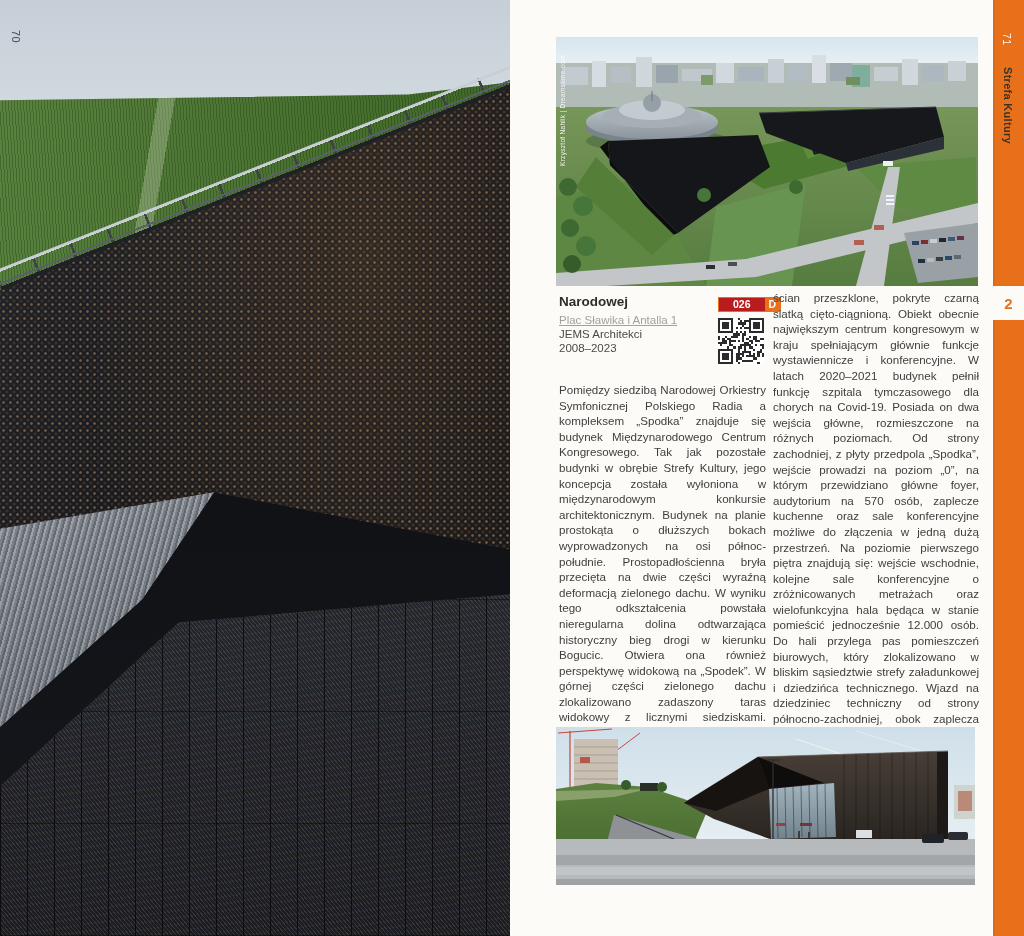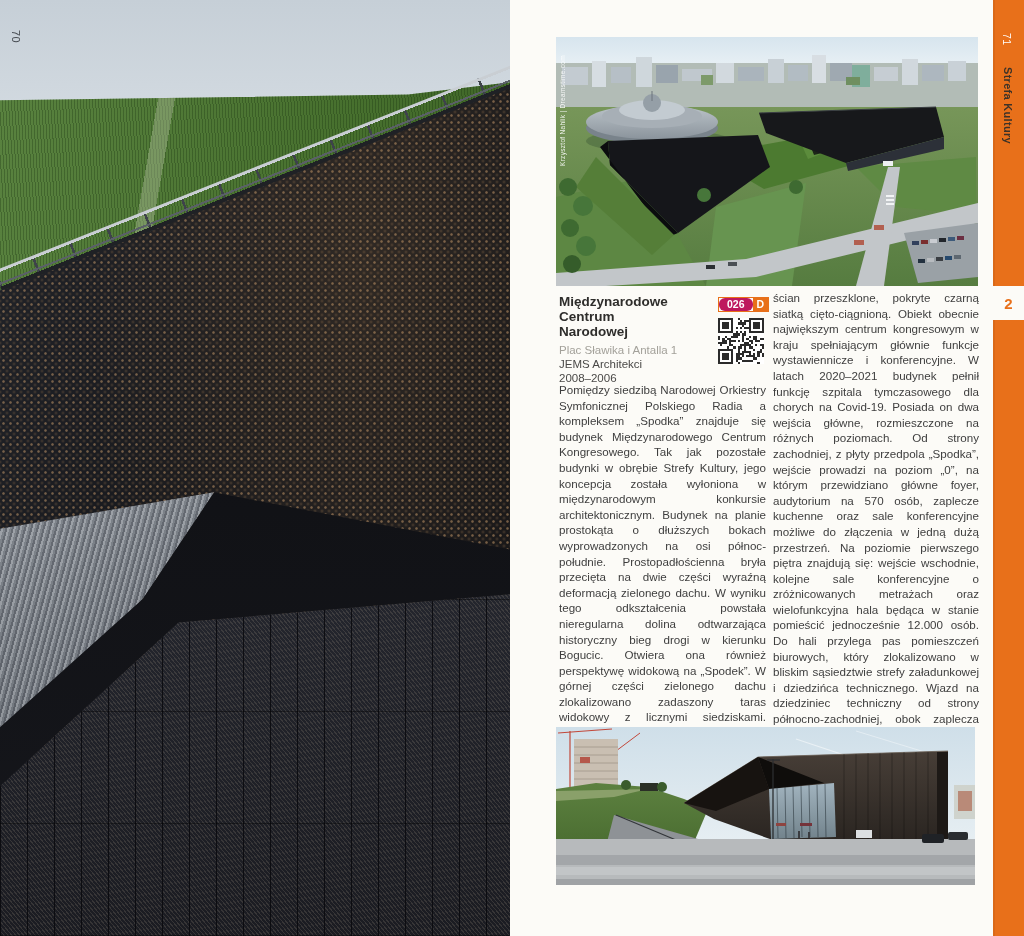--- a/index.html
+++ b/index.html
@@ -51,27 +51,27 @@
     font-size:11px;letter-spacing:.5px;color:#474c52;}
 
   
   .photo-top{position:absolute;left:556px;top:37px;width:422px;height:249px;overflow:hidden;}
   .photo-bottom{position:absolute;left:556px;top:727px;width:419px;height:158px;overflow:hidden;}
   .credit{position:absolute;left:559px;top:166px;transform:rotate(-90deg);transform-origin:0 0;
     font-size:6.5px;letter-spacing:.3px;color:rgba(255,255,255,.88);white-space:nowrap;}
 
   .title-block{position:absolute;left:559px;top:294px;width:150px;}
   .title{font-size:13.5px;line-height:15px;font-weight:bold;color:#2e2d2b;}
-  .address{margin-top:4px;font-size:11.5px;line-height:14px;color:#a3a19a;}
+  .address{margin-top:4px;font-size:11.5px;line-height:14px;color:#a3a19a;text-decoration:underline;}
   .architect{font-size:11.5px;line-height:14px;color:#4a4947;}
   .years{font-size:11.5px;line-height:14px;color:#4a4947;}
 
   .badge{position:absolute;left:718px;top:297px;display:inline-flex;border:1px solid #e8701a;
     font-size:10.5px;font-weight:bold;line-height:13px;}
-  .badge .num{background:#be185d;color:#fff;padding:0 8px;border-radius:6px;}
+  .badge .num{background:#b91c1c;color:#fff;padding:0 14px;}
   .badge .let{background:#e8701a;color:#fff;padding:0 4px;}
 
   .qr{position:absolute;left:718px;top:318px;width:46px;height:46px;background:#fff;
     display:grid;grid-template-columns:repeat(21,1fr);grid-template-rows:repeat(21,1fr);}
   .qr div.on{background:#2b2b2b;}
 
   .col{position:absolute;font-size:11.6px;line-height:15.6px;color:#3e3e3e;
     text-align:justify;word-spacing:-0.2px;}
   .col1{left:559px;top:382px;width:207px;height:330px;}
   .col2{left:773px;top:290px;width:206px;height:422px;}
@@ -221,25 +221,24 @@
           <circle cx="30" cy="209" r="10" fill="#47763a"></circle>
         <circle cx="16" cy="227" r="9" fill="#355c2a"></circle>
           <circle cx="148" cy="158" r="7" fill="#47763a"></circle>
         <circle cx="240" cy="150" r="7"></circle>
       </g>
     </svg>
   </div>
   <span class="credit">Krzysztof Nahlik | Dreamstime.com</span>
 
   <div class="title-block">
-    <div class="title">Międzynarodowe Centrum</div>
     <div class="title">Narodowej</div>
     <div class="address">Plac Sławika i Antalla 1</div>
     <div class="architect">JEMS Architekci</div>
-    <div class="years">2008–2006</div>
+    <div class="years">2008–2023</div>
   </div>
 
   <div class="badge">
     <span class="num">026</span>
     <span class="let">D</span>
   </div>
   <div class="qr">
       <div class="on"></div>
       <div class="on"></div>
       <div class="on"></div>

